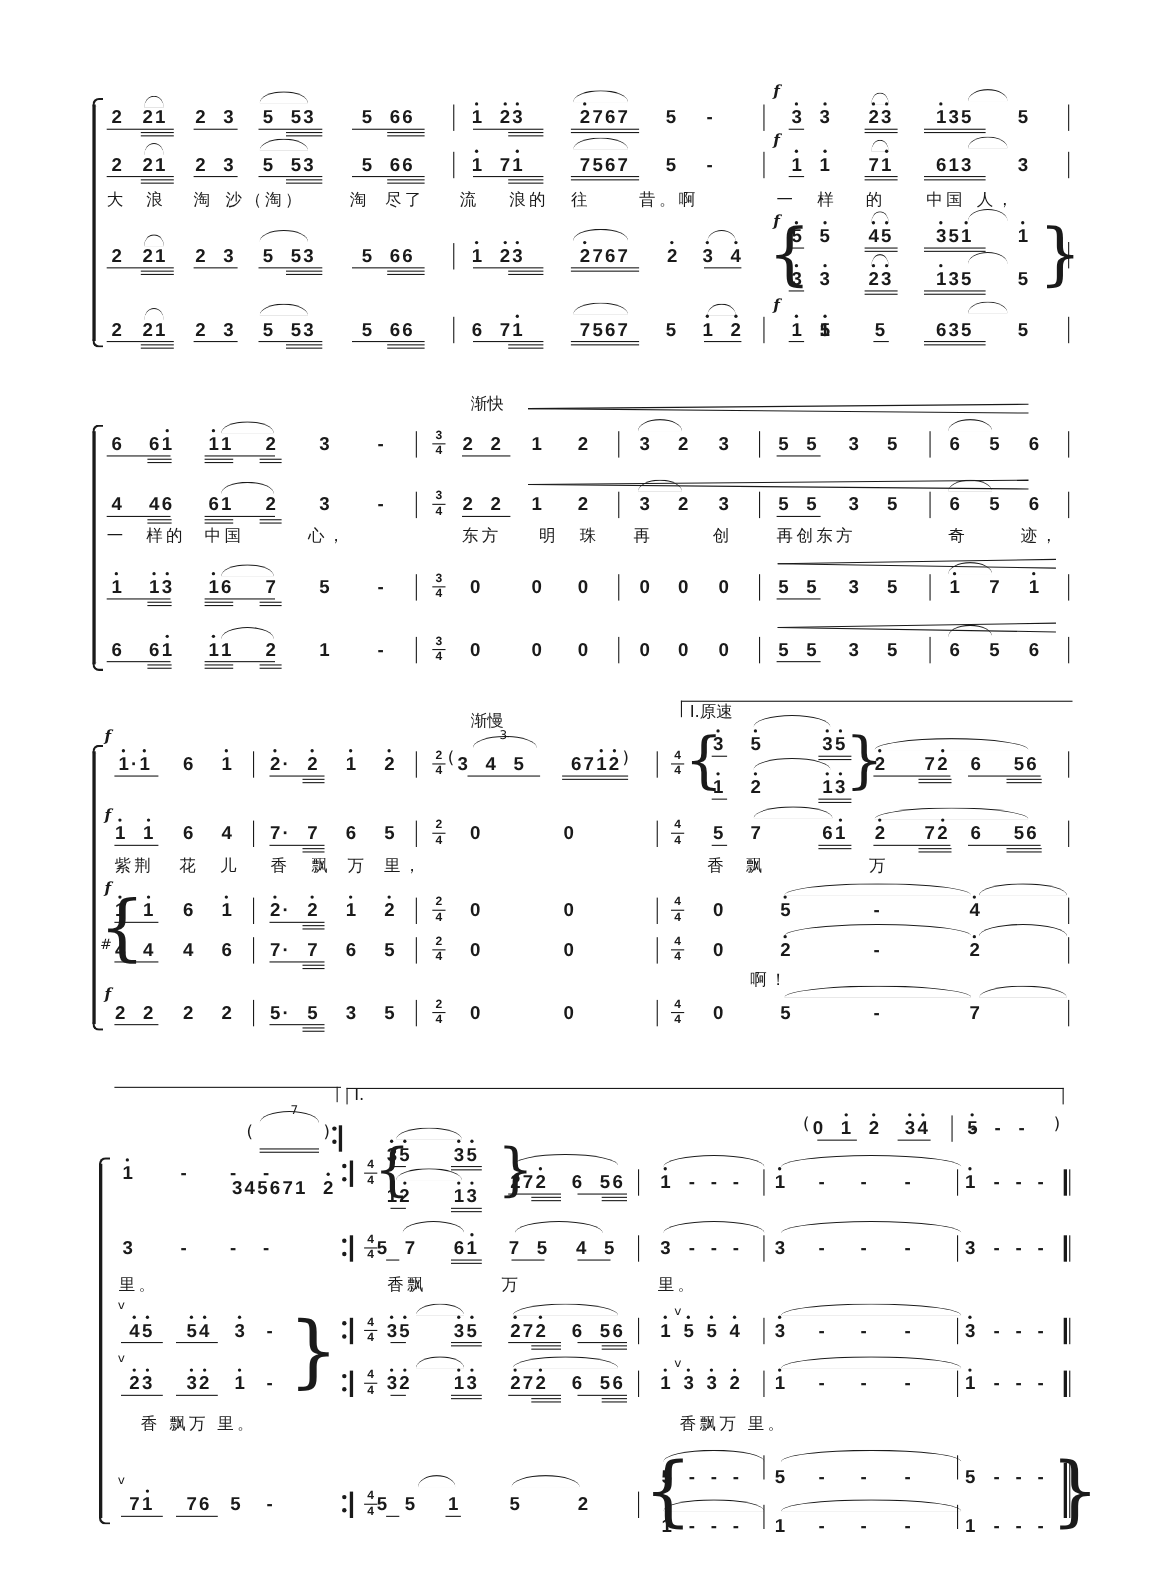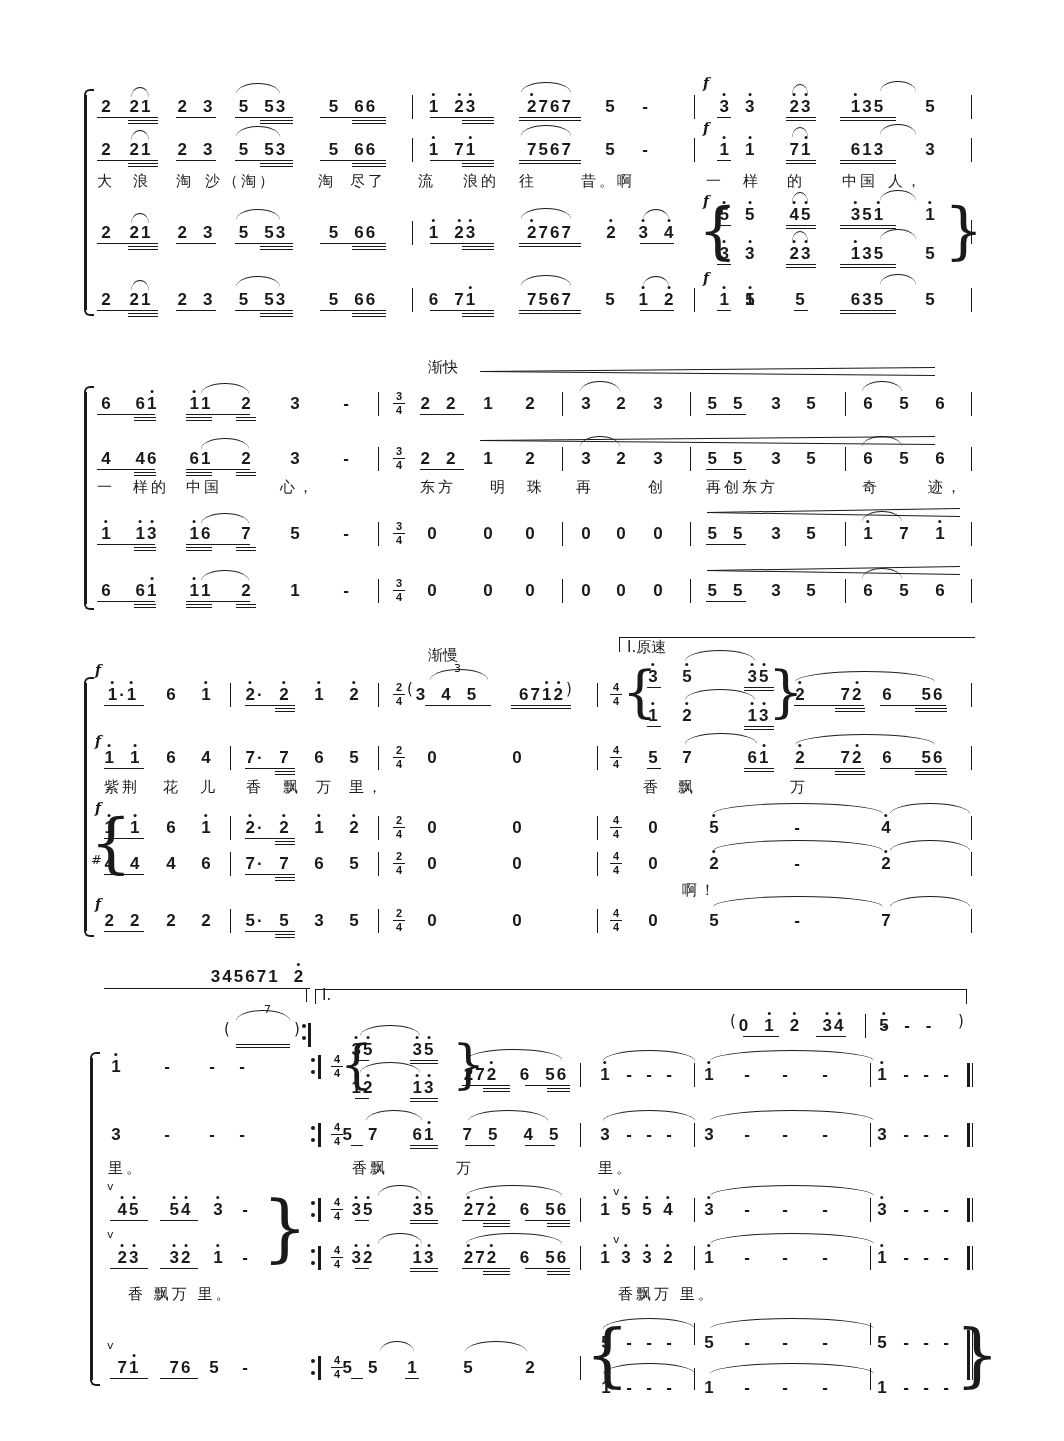--- a/index.html
+++ b/index.html
@@ -591,21 +591,21 @@
     <div class="n" style="left: 886px; top: 911px;"><span class="d">7</span></div>
     <div class="slur" style="left: 713px; top: 896px; width: 170px;"></div>
     <div class="slur" style="left: 890px; top: 896px; width: 80px;"></div>
     <div class="bar" style="left: 971px; top: 909px; height: 24px;"></div>
     <div class="system-bracket" style="left: 90px; top: 1058px; height: 322px;"></div>
     <div class="hair" style="left: 104px; top: 988px; width: 206px;"></div>
     <div class="bar" style="left: 306px; top: 988px; height: 14px;"></div>
     <div class="volta r" style="left: 315px; top: 989px; width: 650px;"></div>
     <div class="mark" style="left: 322px; top: 986px;">I.</div>
     <div class="mark" style="left: 224px; top: 1020px;">(</div>
-    <div class="n" style="left: 257px; top: 967px; text-align: right;"><span class="d">3</span><span class="d" style="margin-left: 2px;">4</span><span class="d" style="margin-left: 2px;">5</span><span class="d" style="margin-left: 2px;">6</span><span class="d" style="margin-left: 2px;">7</span><span class="d" style="margin-left: 2px;">1</span><span class="d hi" style="margin-left: 16px;">2</span></div>
+    <div class="n" style="left: 257px; top: 1070px; text-align: right;"><span class="d">3</span><span class="d" style="margin-left: 2px;">4</span><span class="d" style="margin-left: 2px;">5</span><span class="d" style="margin-left: 2px;">6</span><span class="d" style="margin-left: 2px;">7</span><span class="d" style="margin-left: 2px;">1</span><span class="d hi" style="margin-left: 16px;">2</span></div>
     <div class="u2" style="left: 236px; top: 1044px; width: 54px;"></div>
     <div class="slur" style="left: 236px; top: 1010px; width: 54px;"></div>
     <div class="mark" style="left: 264px; top: 1003px; font-size: 11px;">7</div>
     <div class="mark" style="left: 294px; top: 1020px;">)</div>
     <div class="bar thick" style="left: 308px; top: 1023px; height: 24px;"></div>
     <div class="repeat-dots" style="left: 302px; top: 1020px;"></div>
     <div class="n" style="left: 116px; top: 1057px;"><span class="d hi">1</span></div>
     <div class="n" style="left: 167px; top: 1057px;"><span class="d">-</span></div>
     <div class="n" style="left: 212px; top: 1057px;"><span class="d">-</span></div>
     <div class="n" style="left: 242px; top: 1057px;"><span class="d">-</span></div>

